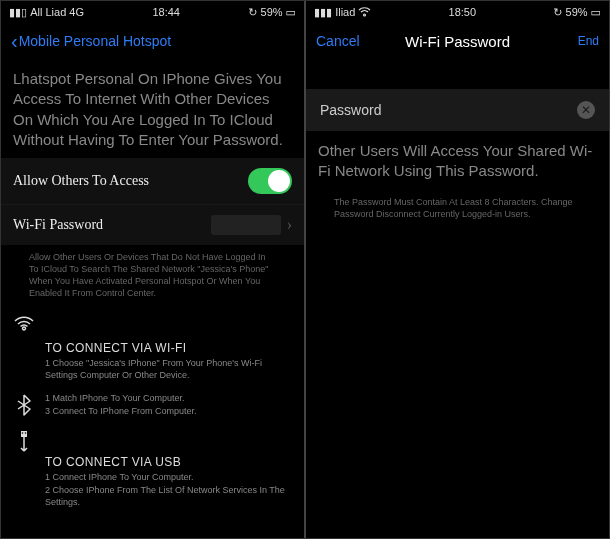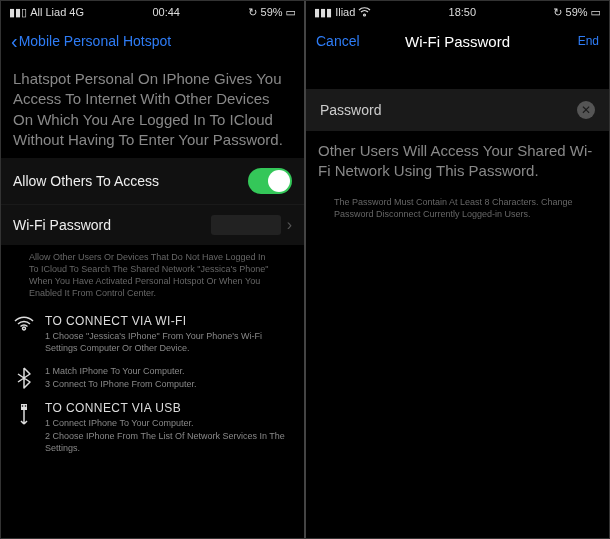--- a/index.html
+++ b/index.html
@@ -63,21 +63,21 @@
       color: #888;
       padding: 10px 12px 8px;
       line-height: 1.35;
     }
     .section-desc-small {
       font-size: 9px;
       color: #666;
       padding: 6px 28px;
       line-height: 1.35;
     }
-    .cell-group { background: #111; }
+    .cell-group { background: #111; font-family: Liberation Serif, serif; }
     .cell {
       display: flex;
       align-items: center;
       justify-content: space-between;
       padding: 10px 12px;
       border-bottom: 1px solid #1a1a1a;
       font-size: 14px;
       color: #eee;
     }
     .cell:last-child { border-bottom: none; }
@@ -118,20 +118,21 @@
       display: flex;
       justify-content: center;
       padding-top: 2px;
     }
     .connect-text { flex: 1; }
     .connect-title {
       font-size: 12px;
       color: #ddd;
       letter-spacing: 0.4px;
       margin-bottom: 2px;
+      margin-top: 27px;
     }
     .connect-step {
       font-size: 9px;
       color: #888;
       line-height: 1.35;
       margin-bottom: 1px;
     }
     .pw-cell {
       background: #1a1a1a;
       display: flex;
@@ -157,21 +158,21 @@
   </style>
 </head>
 <body>
 
 <div class="phone">
   <div class="status-bar">
     <div class="status-left">
       <span>▮▮▯</span>
       <span>All Liad 4G</span>
     </div>
-    <span>00:44</span>
+    <span>18:44</span>
     <div class="status-right">
       <span>↻</span>
       <span>59%</span>
       <span>▭</span>
     </div>
   </div>
 
   <div class="nav-bar">
     <div class="nav-back">
       <span class="nav-back-chevron">‹</span>

